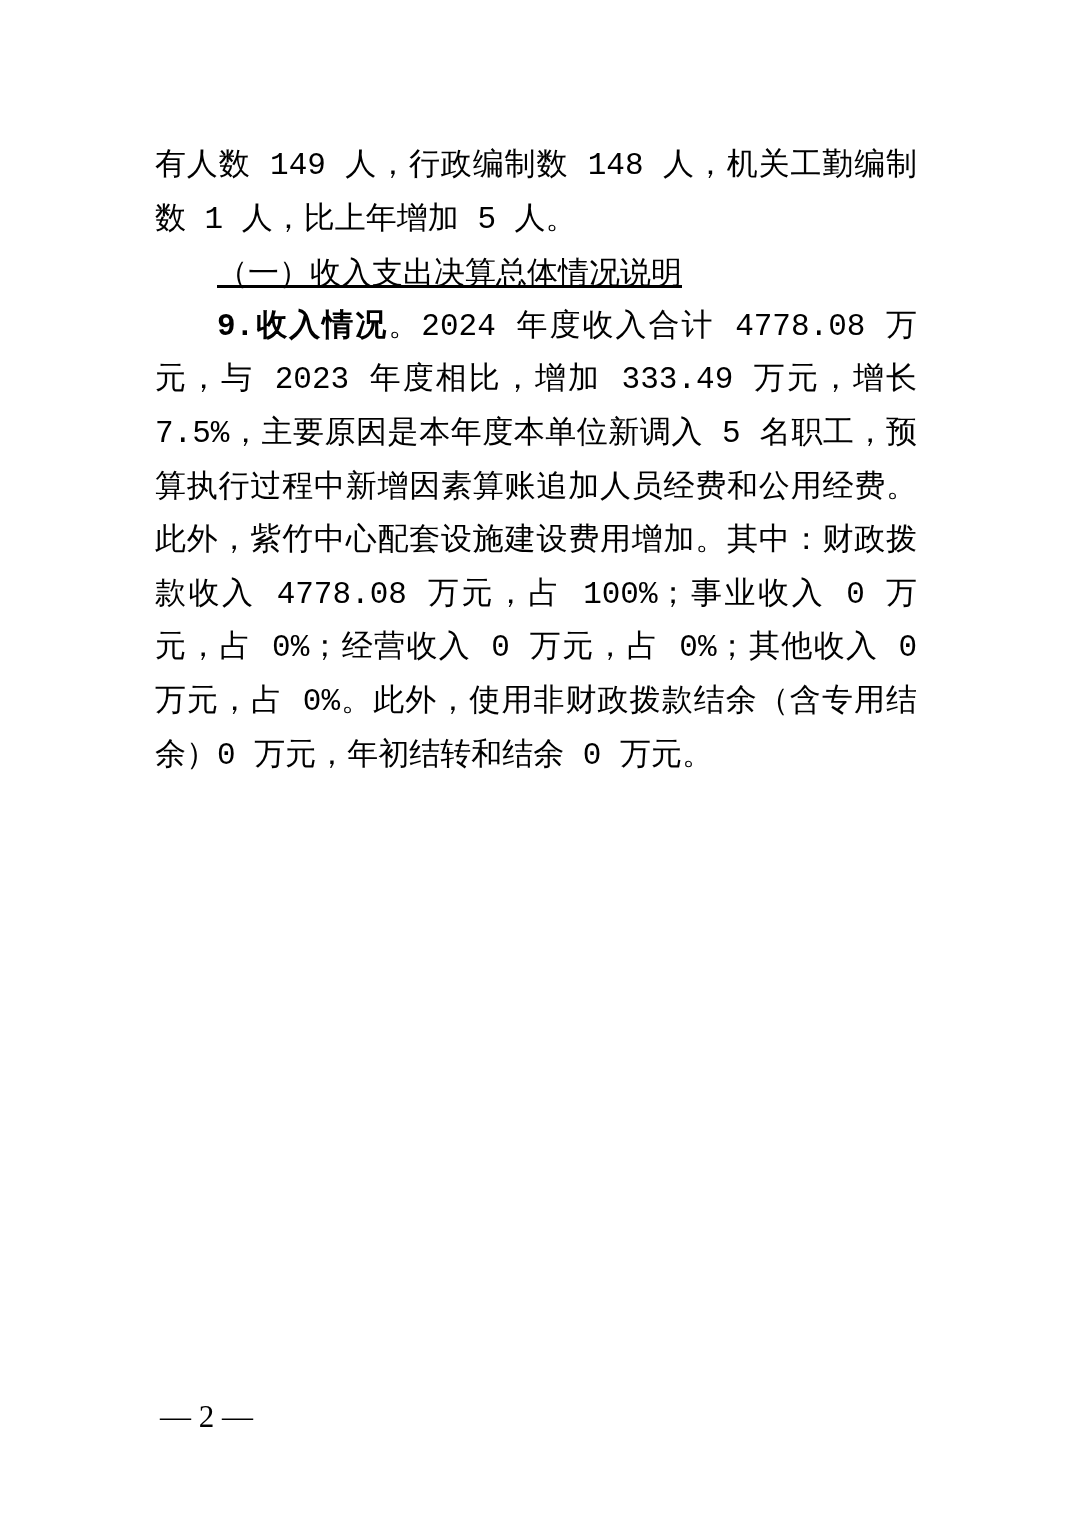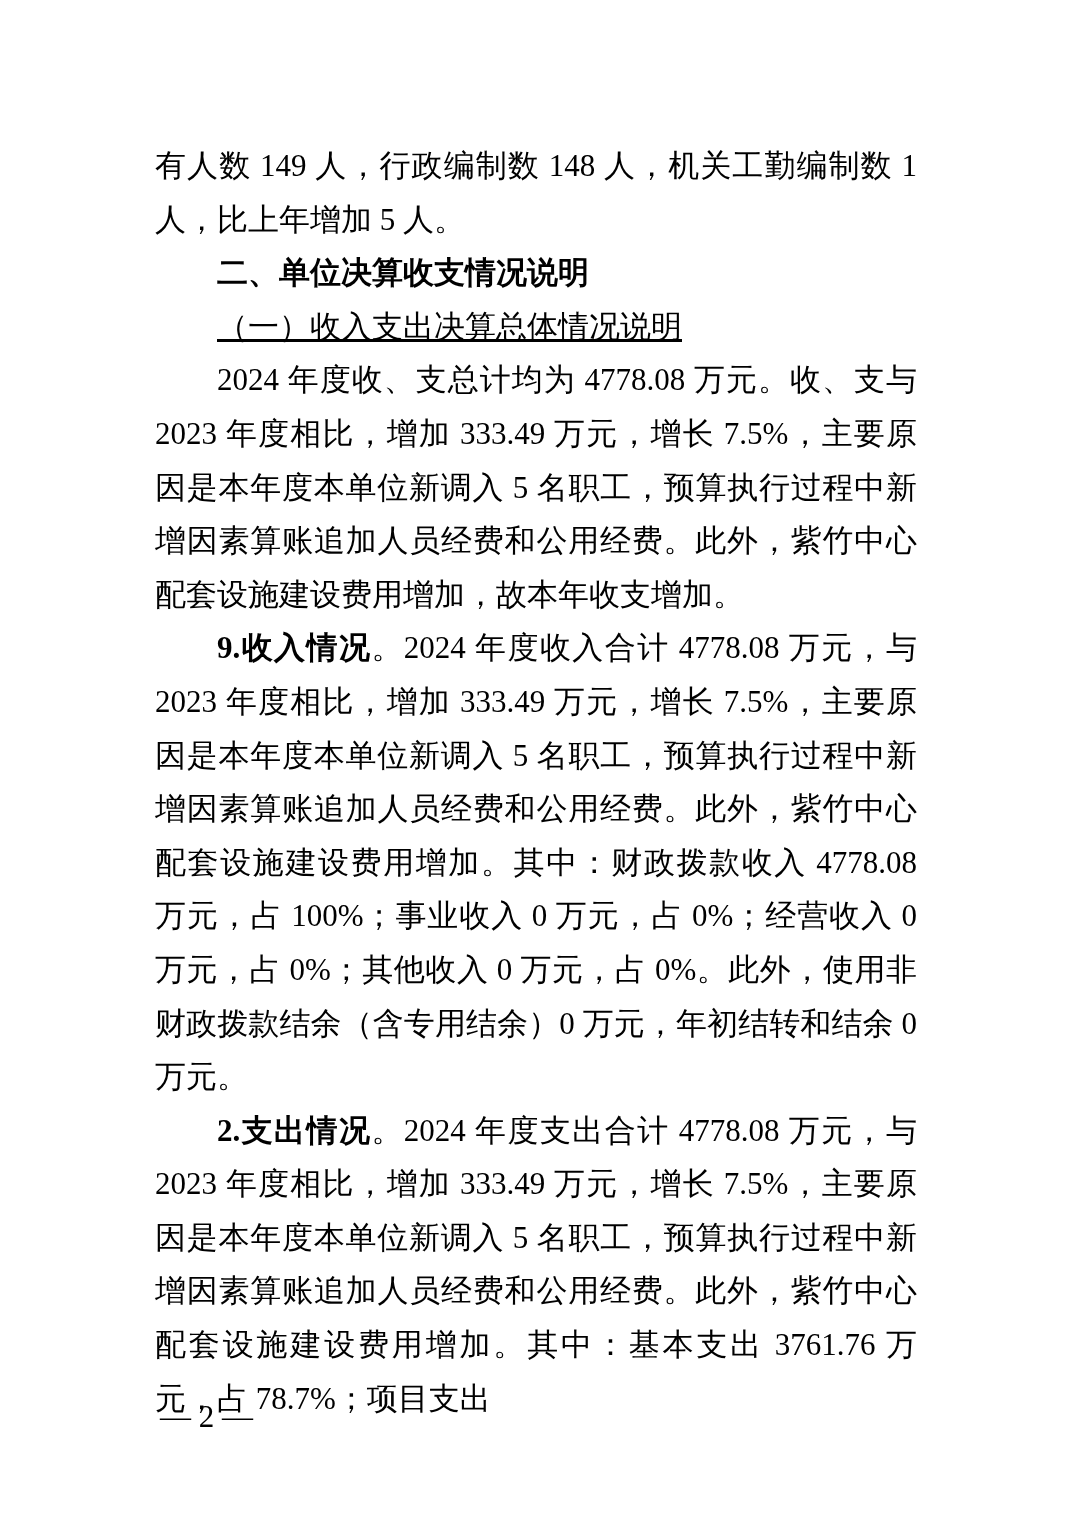--- a/index.html
+++ b/index.html
@@ -34,21 +34,21 @@
     text-justify: inter-character;
   }
   .content p {
     margin: 0;
     padding: 0;
   }
   .indent {
     text-indent: 2em;
   }
   .body-text {
-    font-family: Liberation Serif, serif;
+    font-family: Liberation Mono, monospace;
     font-weight: 400;
   }
   .h1 {
     font-family: "Liberation Sans", "DejaVu Sans", sans-serif;
     font-weight: 700;
   }
   .h2 {
     font-family: "Liberation Serif", "DejaVu Serif", serif;
     font-weight: 400;
     text-decoration: underline;
@@ -66,20 +66,17 @@
     color: #000000;
     white-space: pre;
   }
 </style>
 </head>
 <body>
 
 <div class="page">
   <div class="content">
       <p class="body-text">有人数 149 人，行政编制数 148 人，机关工勤编制数 1 人，比上年增加 5 人。</p>
-      <p class="h1 indent">二、单位决算收支情况说明</p>
       <p class="h2 indent">（一）收入支出决算总体情况说明</p>
-      <p class="body-text indent">2024 年度收、支总计均为 4778.08 万元。收、支与 2023 年度相比，增加 333.49 万元，增长 7.5%，主要原因是本年度本单位新调入 5 名职工，预算执行过程中新增因素算账追加人员经费和公用经费。此外，紫竹中心配套设施建设费用增加，故本年收支增加。</p>
       <p class="body-text indent"><span class="lead">9.收入情况</span><span>。2024 年度收入合计 4778.08 万元，与 2023 年度相比，增加 333.49 万元，增长 7.5%，主要原因是本年度本单位新调入 5 名职工，预算执行过程中新增因素算账追加人员经费和公用经费。此外，紫竹中心配套设施建设费用增加。其中：财政拨款收入 4778.08 万元，占 100%；事业收入 0 万元，占 0%；经营收入 0 万元，占 0%；其他收入 0 万元，占 0%。此外，使用非财政拨款结余（含专用结余）0 万元，年初结转和结余 0 万元。</span></p>
-      <p class="body-text indent"><span class="lead">2.支出情况</span><span>。2024 年度支出合计 4778.08 万元，与 2023 年度相比，增加 333.49 万元，增长 7.5%，主要原因是本年度本单位新调入 5 名职工，预算执行过程中新增因素算账追加人员经费和公用经费。此外，紫竹中心配套设施建设费用增加。其中：基本支出 3761.76 万元，占 78.7%；项目支出</span></p>
     </div>
   <div class="footer">— 2 —</div>
 </div>
 
 </body></html>

